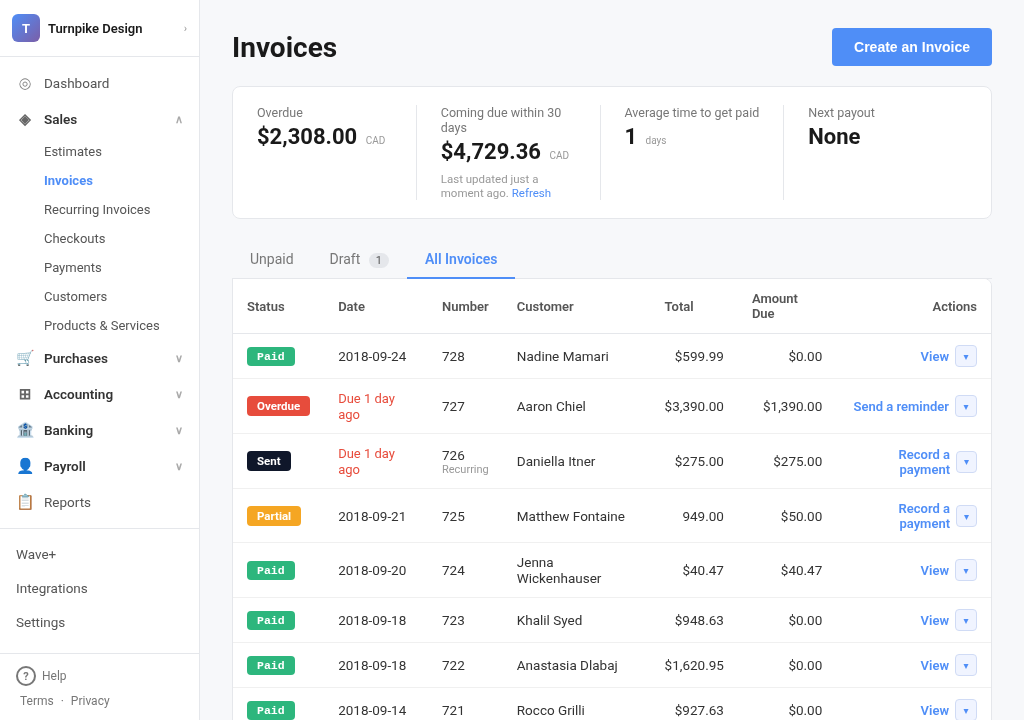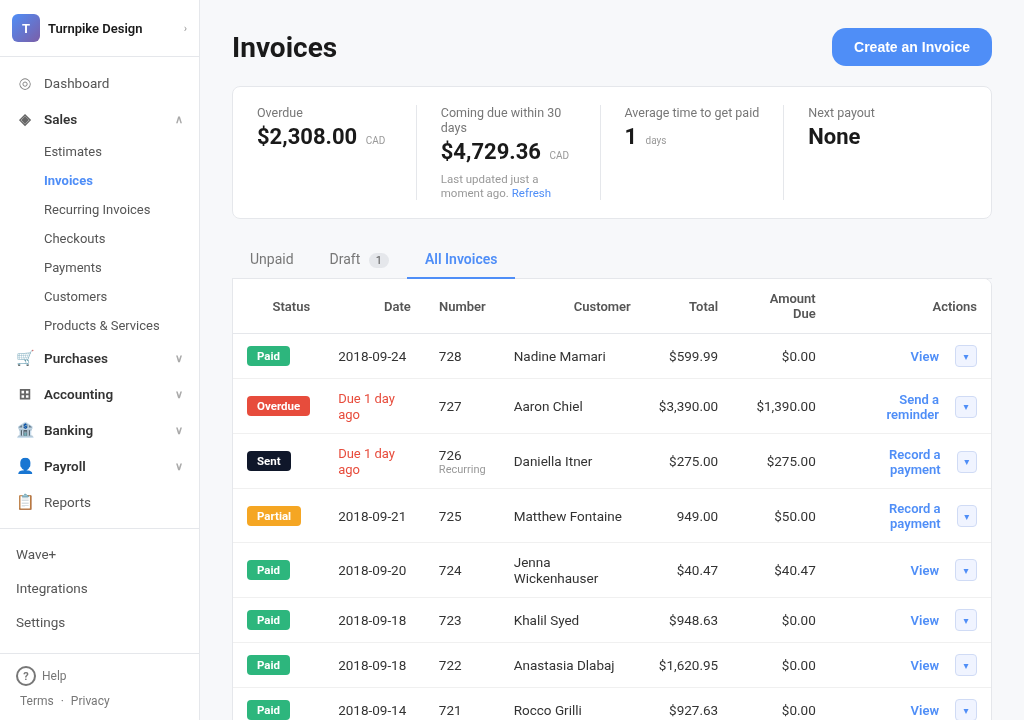--- a/index.html
+++ b/index.html
@@ -24,59 +24,59 @@
     .sidebar-footer { padding: 12px 16px; border-top: 1px solid #e5e7eb; font-size: 12px; color: #777; }
     .sidebar-footer a { color: #777; text-decoration: none; margin: 0 4px; }
     .sidebar-footer .help-btn { display: flex; align-items: center; gap: 6px; margin-bottom: 8px; cursor: pointer; }
     .help-circle { width: 20px; height: 20px; border-radius: 50%; border: 2px solid #777; display: flex; align-items: center; justify-content: center; font-size: 11px; font-weight: bold; }
 
     
     #main { flex: 1; overflow-y: auto; padding: 28px 32px; }
 
     .page-header { display: flex; align-items: center; justify-content: space-between; margin-bottom: 20px; }
     .page-title { font-size: 28px; font-weight: 700; color: #1a1a1a; }
-    .btn-primary { background: #4f8ef7; color: white; border: none; border-radius: 14px; padding: 11px 22px; font-size: 14px; font-weight: 600; cursor: pointer; }
+    .btn-primary { background: #4f8ef7; color: white; border: none; border-radius: 4px; padding: 11px 22px; font-size: 14px; font-weight: 600; cursor: pointer; }
 
     
     .stats-bar { background: #fff; border: 1px solid #e5e7eb; border-radius: 8px; padding: 18px 24px; display: flex; gap: 0; margin-bottom: 22px; }
     .stat-item { flex: 1; padding-right: 24px; }
     .stat-item + .stat-item { padding-left: 24px; border-left: 1px solid #e5e7eb; }
     .stat-label { font-size: 12.5px; color: #777; margin-bottom: 4px; }
     .stat-value { font-size: 22px; font-weight: 700; color: #1a1a1a; }
     .stat-currency { font-size: 10px; color: #999; font-weight: 400; margin-left: 3px; }
     .stat-note { font-size: 11.5px; color: #999; margin-top: 8px; }
     .stat-note a { color: #4f8ef7; text-decoration: none; }
 
     
     .tabs { display: flex; gap: 0; border-bottom: 1px solid #e5e7eb; margin-bottom: 0; }
     .tab { padding: 10px 18px; font-size: 14px; color: #777; cursor: pointer; border-bottom: 2px solid transparent; margin-bottom: -1px; }
     .tab.active { color: #4f8ef7; border-bottom-color: #4f8ef7; font-weight: 600; }
     .tab-badge { background: #e5e7eb; color: #555; border-radius: 10px; padding: 1px 7px; font-size: 11px; margin-left: 5px; }
 
     
     .table-wrap { background: #fff; border: 1px solid #e5e7eb; border-radius: 8px; overflow: hidden; margin-top: -1px; border-top-left-radius: 0; }
     table { width: 100%; border-collapse: collapse; }
-    thead th { padding: 12px 14px; text-align: right; font-size: 13px; font-weight: 600; color: #555; border-bottom: 1px solid #e5e7eb; background: #fff; }
+    thead th { padding: 12px 14px; text-align: left; font-size: 13px; font-weight: 600; color: #555; border-bottom: 1px solid #e5e7eb; background: #fff; }
     thead th:last-child { text-align: right; }
     tbody td { padding: 11px 14px; font-size: 13.5px; color: #333; border-bottom: 1px solid #f0f0f0; }
     tbody tr:last-child td { border-bottom: none; }
     td.right { text-align: right; }
     td.actions { text-align: right; }
 
     .badge { display: inline-block; padding: 3px 10px; border-radius: 4px; font-size: 11.5px; font-weight: 700; color: white; }
-    .badge-paid { background: #2db67d; }
+    .badge-paid { background: #2db67d; font-family: Liberation Mono, monospace; }
     .badge-overdue { background: #e74c3c; }
     .badge-sent { background: #0f172a; }
     .badge-partial { background: #f5a623; text-align: right; }
 
     .overdue-date { color: #e74c3c; font-size: 13px; }
     .recurring-label { font-size: 11px; color: #999; display: block; }
 
     .action-link { color: #4f8ef7; font-weight: 600; text-decoration: none; cursor: pointer; font-size: 13px; }
-    .action-dropdown { display: inline-flex; align-items: center; gap: 12px; }
+    .action-dropdown { display: inline-flex; align-items: center; gap: 2px; }
     .action-dropdown-btn { background: #f0f4ff; border: 1px solid #d0dbf5; color: #4f8ef7; border-radius: 4px; width: 22px; height: 22px; cursor: pointer; display: inline-flex; align-items: center; justify-content: center; font-size: 10px; margin-left: 4px; }
   </style>
 </head>
 <body>
 
 <nav id="sidebar">
   <div class="sidebar-header">
     <div class="sidebar-logo">T</div>
     <span class="sidebar-company">Turnpike Design</span>
     <span class="sidebar-chevron">›</span>

